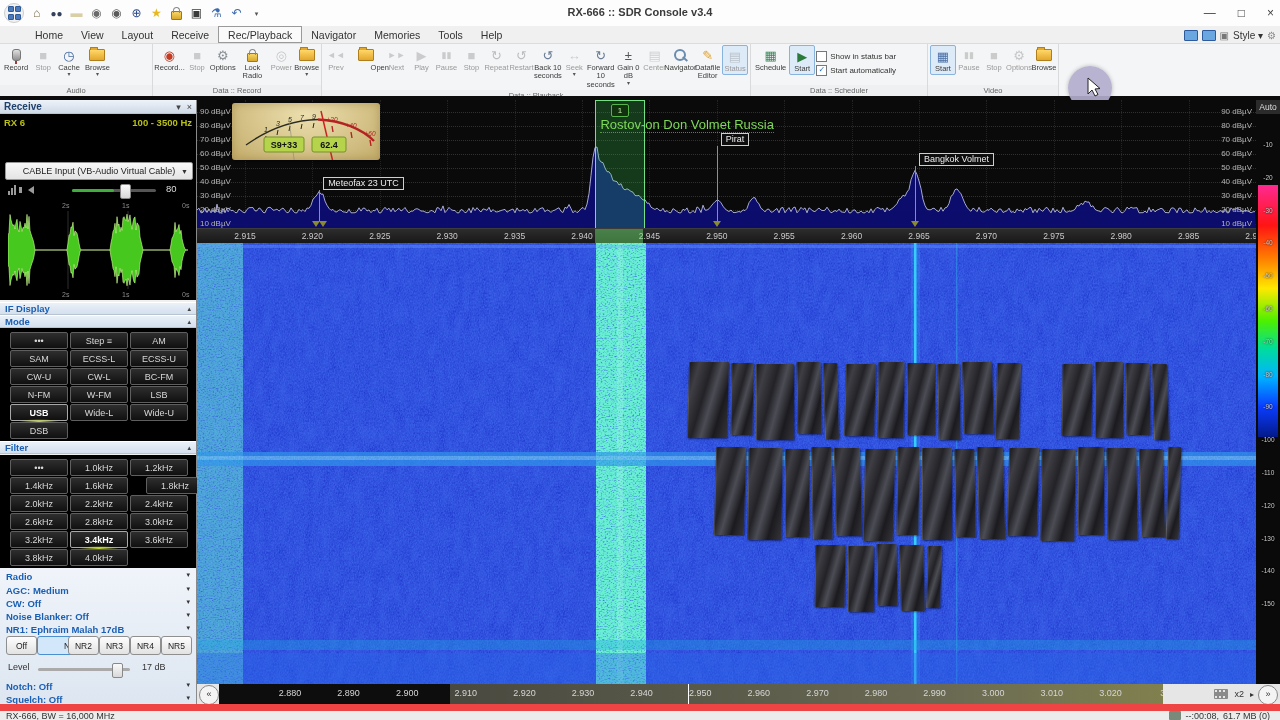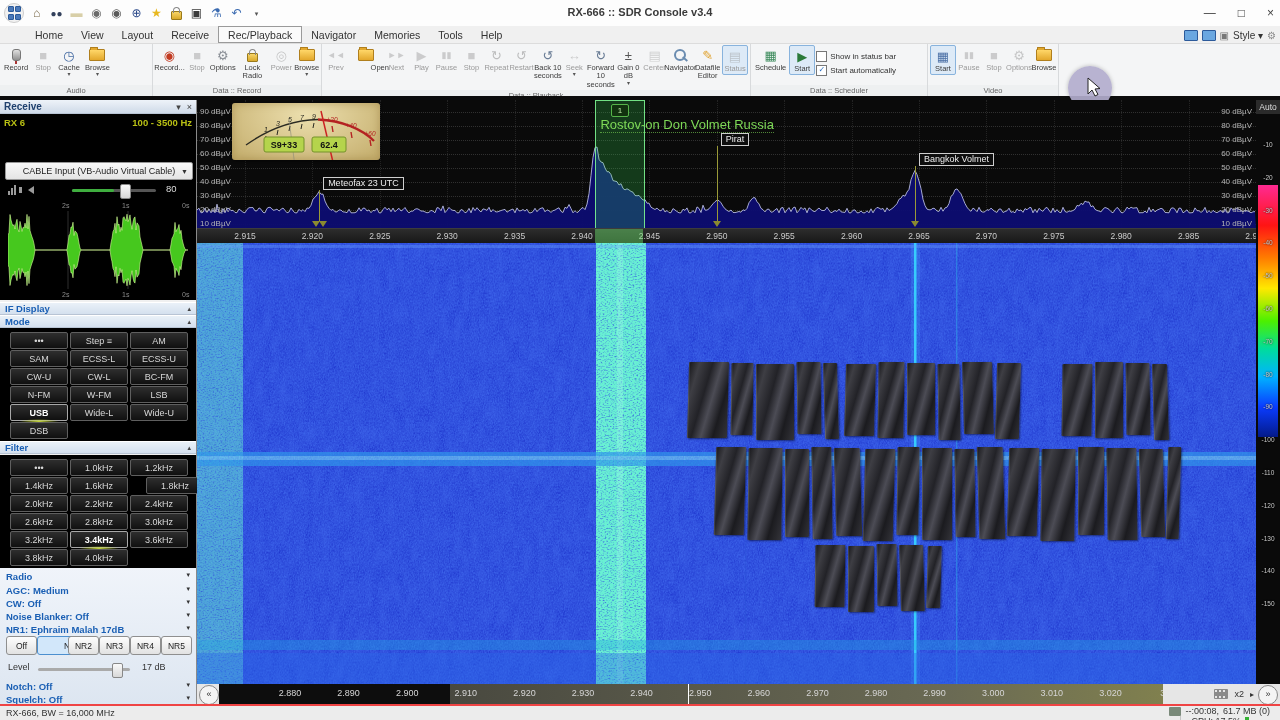--- a/index.html
+++ b/index.html
@@ -120,21 +120,21 @@
   #navruler{position:absolute;left:22px;top:0;width:944px;height:20px;background:#0d0d0d;overflow:hidden;}
   #navlight{position:absolute;left:231px;top:0;width:713px;height:20px;background:linear-gradient(90deg,#4e4e44,#72725a 70%,#8a8a54);opacity:.92;}
   .ntick{position:absolute;top:4px;font-size:9px;color:#d6d6d6;transform:translateX(-50%);}
   #navcenter{position:absolute;left:469px;top:0;width:1px;height:20px;background:#fff;}
   #navctrl{position:absolute;right:26px;top:1px;display:flex;align-items:center;gap:6px;height:18px;font-size:9px;color:#333;}
   .film{width:14px;height:10px;background:#8a8a8a;border-radius:1px;position:relative;}
   .film:before{content:"";position:absolute;left:1px;top:1px;width:12px;height:2px;background:repeating-linear-gradient(90deg,#e6e6e6 0 2px,#8a8a8a 2px 4px);}
   .film:after{content:"";position:absolute;left:1px;bottom:1px;width:12px;height:2px;background:repeating-linear-gradient(90deg,#e6e6e6 0 2px,#8a8a8a 2px 4px);}
   #navrightbtn{position:absolute;right:2px;top:1px;width:18px;height:18px;border:1px solid #888;border-radius:50%;background:#f4f4f4;color:#333;font-size:9px;text-align:center;line-height:17px;}
   
-  #statusbar{left:0;top:704px;width:1280px;height:16px;background:#ececec;border-top:2px solid #ef4444;display:flex;align-items:center;font-size:9px;color:#333;box-sizing:border-box;}
+  #statusbar{left:0;top:704px;width:1280px;height:16px;background:#ececec;border-top:7px solid #ef4444;display:flex;align-items:center;font-size:9px;color:#333;box-sizing:border-box;}
   #sbleft{padding-left:6px;}
   #sbright{margin-left:auto;display:flex;align-items:center;height:100%;flex-direction:column;}
   .sbcell{display:flex;align-items:center;gap:4px;padding:0 10px;height:100%;border-left:1px solid #c6c6c6;}
   .gbar{width:4px;height:9px;background:#35b235;}
   .sbfilm{width:12px;height:9px;background:#7a8a7a;border-radius:1px;position:relative;}
 </style>
 </head>
 <body>
 
 <div id="app">

